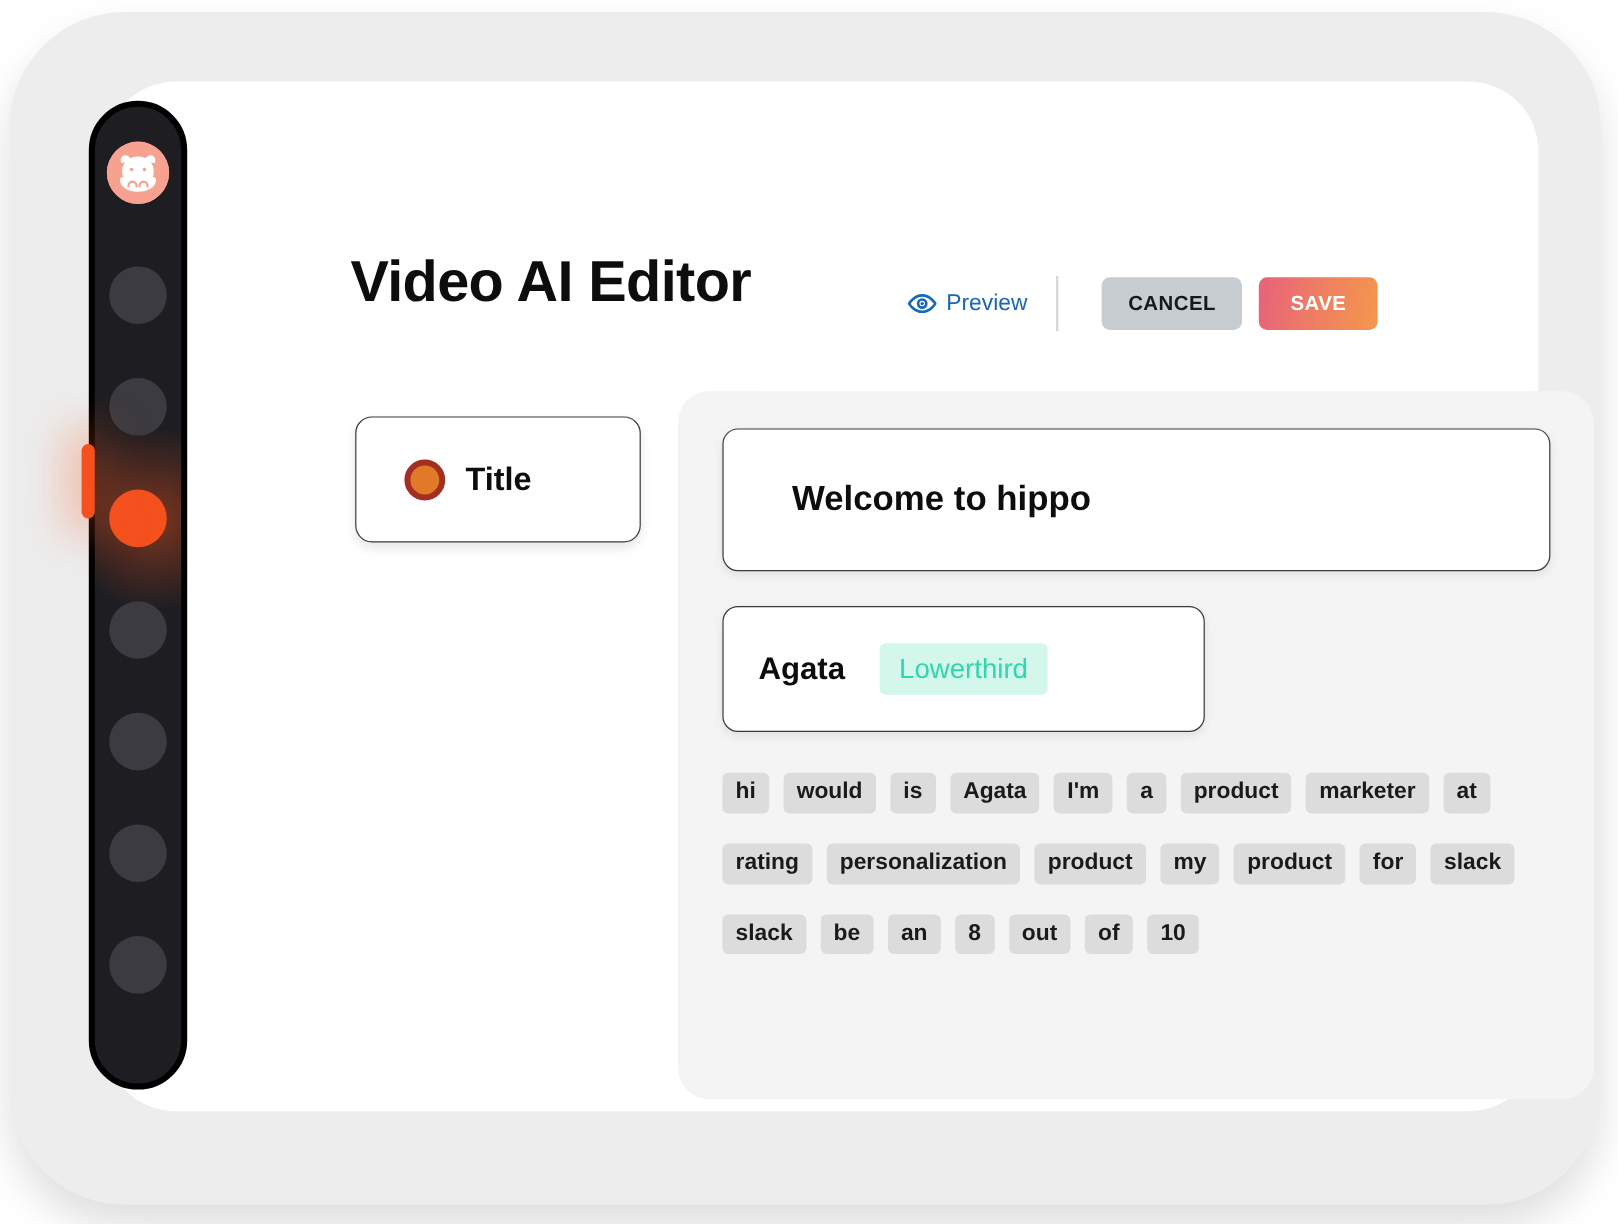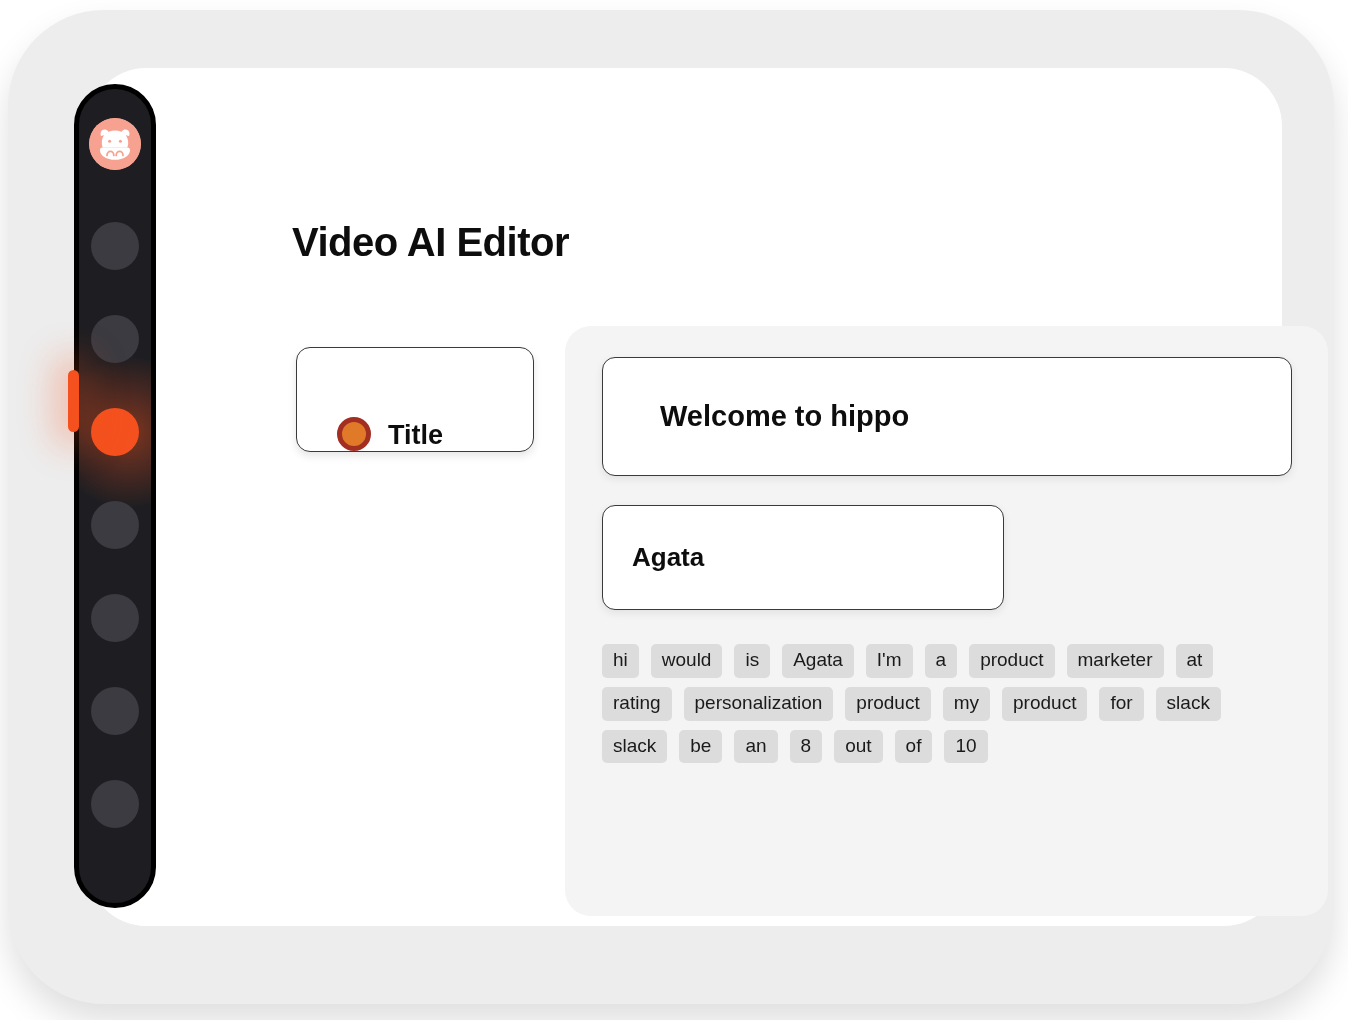--- a/index.html
+++ b/index.html
@@ -94,22 +94,22 @@
     height: 62px;
     background: #f4511e;
     border-radius: 6px;
     box-shadow: 0 0 34px 16px rgba(244,81,30,0.28);
   }
 
   
   #page-title {
     position: absolute;
     left: 204px;
-    top: 152px;
-    font-size: 40px;
+    top: 140px;
+    font-size: 48px;
     font-weight: 700;
     letter-spacing: -0.5px;
     color: #0d0d0d;
     white-space: nowrap;
   }
   #header-actions {
     position: absolute;
     right: 134px;
     top: 162px;
     display: flex;
@@ -161,21 +161,21 @@
   #title-card {
     position: absolute;
     left: 208px;
     top: 279px;
     width: 238px;
     height: 105px;
     background: #ffffff;
     border: 1.5px solid #3a3a3a;
     border-radius: 14px;
     display: flex;
-    align-items: flex-end;
+    align-items: center;
     box-shadow: 0 4px 9px rgba(0,0,0,0.10);
   }
   #title-card-swatch {
     width: 34px;
     height: 34px;
     border-radius: 50%;
     background: #e07a28;
     border: 5px solid #a32e22;
     margin-left: 40px;
   }
@@ -247,55 +247,72 @@
   }
 
   
   #transcript {
     position: absolute;
     left: 37px;
     top: 318px;
     width: 690px;
     display: flex;
     flex-wrap: wrap;
-    gap: 9px 12px;
+    gap: 25px 12px;
     align-content: flex-start;
+    font-weight: bold;
   }
   .word-chip {
     background: #dcdcdc;
     color: #1a1a1a;
     font-size: 19px;
     padding: 4px 11px 6px;
     border-radius: 5px;
     cursor: pointer;
     line-height: 1.25;
   }
 </style>
 </head>
 <body>
 
 <div id="device-frame">
   <div id="app-window">
 
     <div id="page-title">Video AI Editor</div>
 
+    <div id="header-actions">
+      <div id="preview-button">
+        <span>
+          <svg width="25" height="18" viewBox="0 0 25 18" fill="none">
+            <path d="M1.6 9C1.6 9 5.6 2.2 12.5 2.2C19.4 2.2 23.4 9 23.4 9C23.4 9 19.4 15.8 12.5 15.8C5.6 15.8 1.6 9 1.6 9Z" stroke="#1768b6" stroke-width="2.2" stroke-linejoin="round"></path>
+            <circle cx="12.5" cy="9" r="3.4" stroke="#1768b6" stroke-width="2.2"></circle>
+            <circle cx="12.5" cy="9" r="1.4" fill="#1768b6"></circle>
+          </svg>
+        </span>
+        <span>Preview</span>
+      </div>
+      <div id="header-divider"></div>
+      <button class="hdr-btn" id="cancel-button">CANCEL</button>
+      <button class="hdr-btn" id="save-button">SAVE</button>
+    </div>
 
     <div id="title-card">
       <span id="title-card-swatch"></span>
       <span id="title-card-label">Title</span>
     </div>
 
     <div id="editor-panel">
 
       <div id="headline-field">
         <span id="headline-value">Welcome to hippo</span>
       </div>
 
       <div id="speaker-field">
         <span id="speaker-name">Agata</span>
+        <span id="speaker-tag">Lowerthird</span>
       </div>
 
       <div id="transcript">
           <span class="word-chip">hi</span>
           <span class="word-chip">would</span>
           <span class="word-chip">is</span>
           <span class="word-chip">Agata</span>
           <span class="word-chip">I'm</span>
           <span class="word-chip">a</span>
           <span class="word-chip">product</span>

